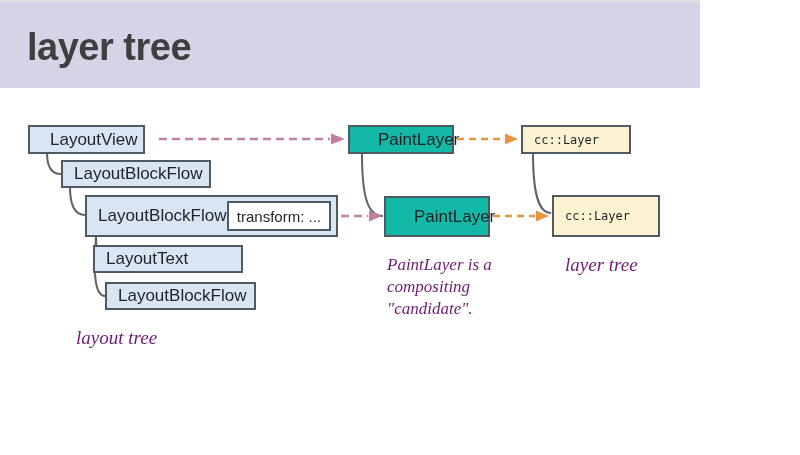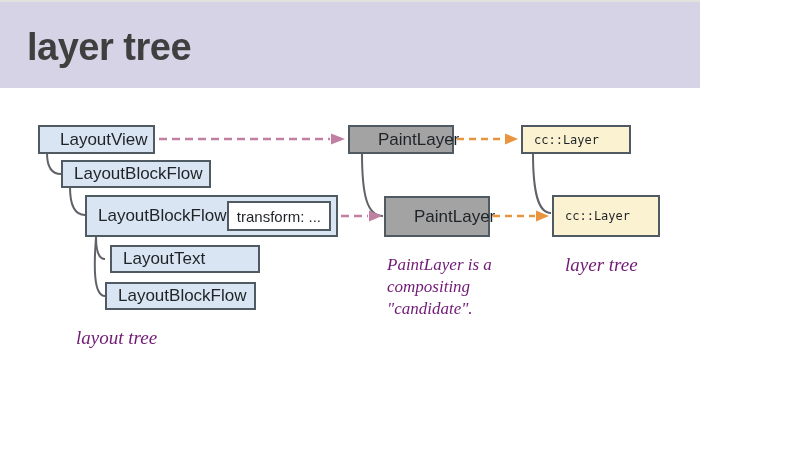--- a/index.html
+++ b/index.html
@@ -18,21 +18,21 @@
   }
   
   .node{
     position:absolute;box-sizing:border-box;
     border:2px solid #4f5a63;
     display:flex;align-items:center;
     font-size:17px;color:#1f2327;
     padding-left:11px;white-space:nowrap;
   }
   .blue{background:#d9e5f2;}
-  .pink{background:#a3a3a3;padding-left:28px;}
+  .pink{background:#14b8a6;padding-left:28px;}
   .yellow{background:#fbf2d2;font-family:"DejaVu Sans Mono",monospace;font-size:12px;}
   .badge{
     box-sizing:border-box;background:#ffffff;border:2px solid #4f5a63;
     height:30px;display:flex;align-items:center;justify-content:center;
     font-size:15px;color:#1f2327;padding:8px 8px;margin-right:5px;white-space:nowrap;
   }
   #lbf2{justify-content:space-between;}
   
   .caption{
     position:absolute;font-family:"Liberation Serif","DejaVu Serif",serif;
@@ -72,27 +72,27 @@
     <polygon points="369,210.5 382,216 369,221.5" fill="#c180a2"></polygon>
 
     <g fill="none" stroke-width="2.5" stroke-dasharray="7 5">
       <path d="M457,139 H504" stroke="#e8953e"></path>
       <path d="M493,216 H535" stroke="#e8953e"></path>
     </g>
     <polygon points="505,133.5 518,139 505,144.5" fill="#e8953e"></polygon>
     <polygon points="536,210.5 549,216 536,221.5" fill="#e8953e"></polygon>
   </svg>
 
-  <div class="node blue" style="left:38px;top:125px;width:117px;height:29px;padding-left:20px;">LayoutView</div>
+  <div class="node blue" style="left:28px;top:125px;width:117px;height:29px;padding-left:20px;">LayoutView</div>
   <div class="node blue" style="left:61px;top:160px;width:150px;height:28px;">LayoutBlockFlow</div>
   <div class="node blue" id="lbf2" style="left:85px;top:195px;width:253px;height:42px;">
     <span>LayoutBlockFlow</span>
     <span class="badge">transform: ...</span>
   </div>
-  <div class="node blue" style="left:110px;top:245px;width:150px;height:28px;">LayoutText</div>
+  <div class="node blue" style="left:93px;top:245px;width:150px;height:28px;">LayoutText</div>
   <div class="node blue" style="left:105px;top:282px;width:151px;height:28px;">LayoutBlockFlow</div>
 
   <div class="node pink" style="left:348px;top:125px;width:106px;height:29px;">PaintLayer</div>
   <div class="node pink" style="left:384px;top:196px;width:106px;height:41px;">PaintLayer</div>
 
   <div class="node yellow" style="left:521px;top:125px;width:110px;height:29px;">cc::Layer</div>
   <div class="node yellow" style="left:552px;top:195px;width:108px;height:42px;">cc::Layer</div>
 
   <div class="caption" id="cap-layout-tree">layout tree</div>
   <div class="caption" id="cap-pl-note">PaintLayer is a

